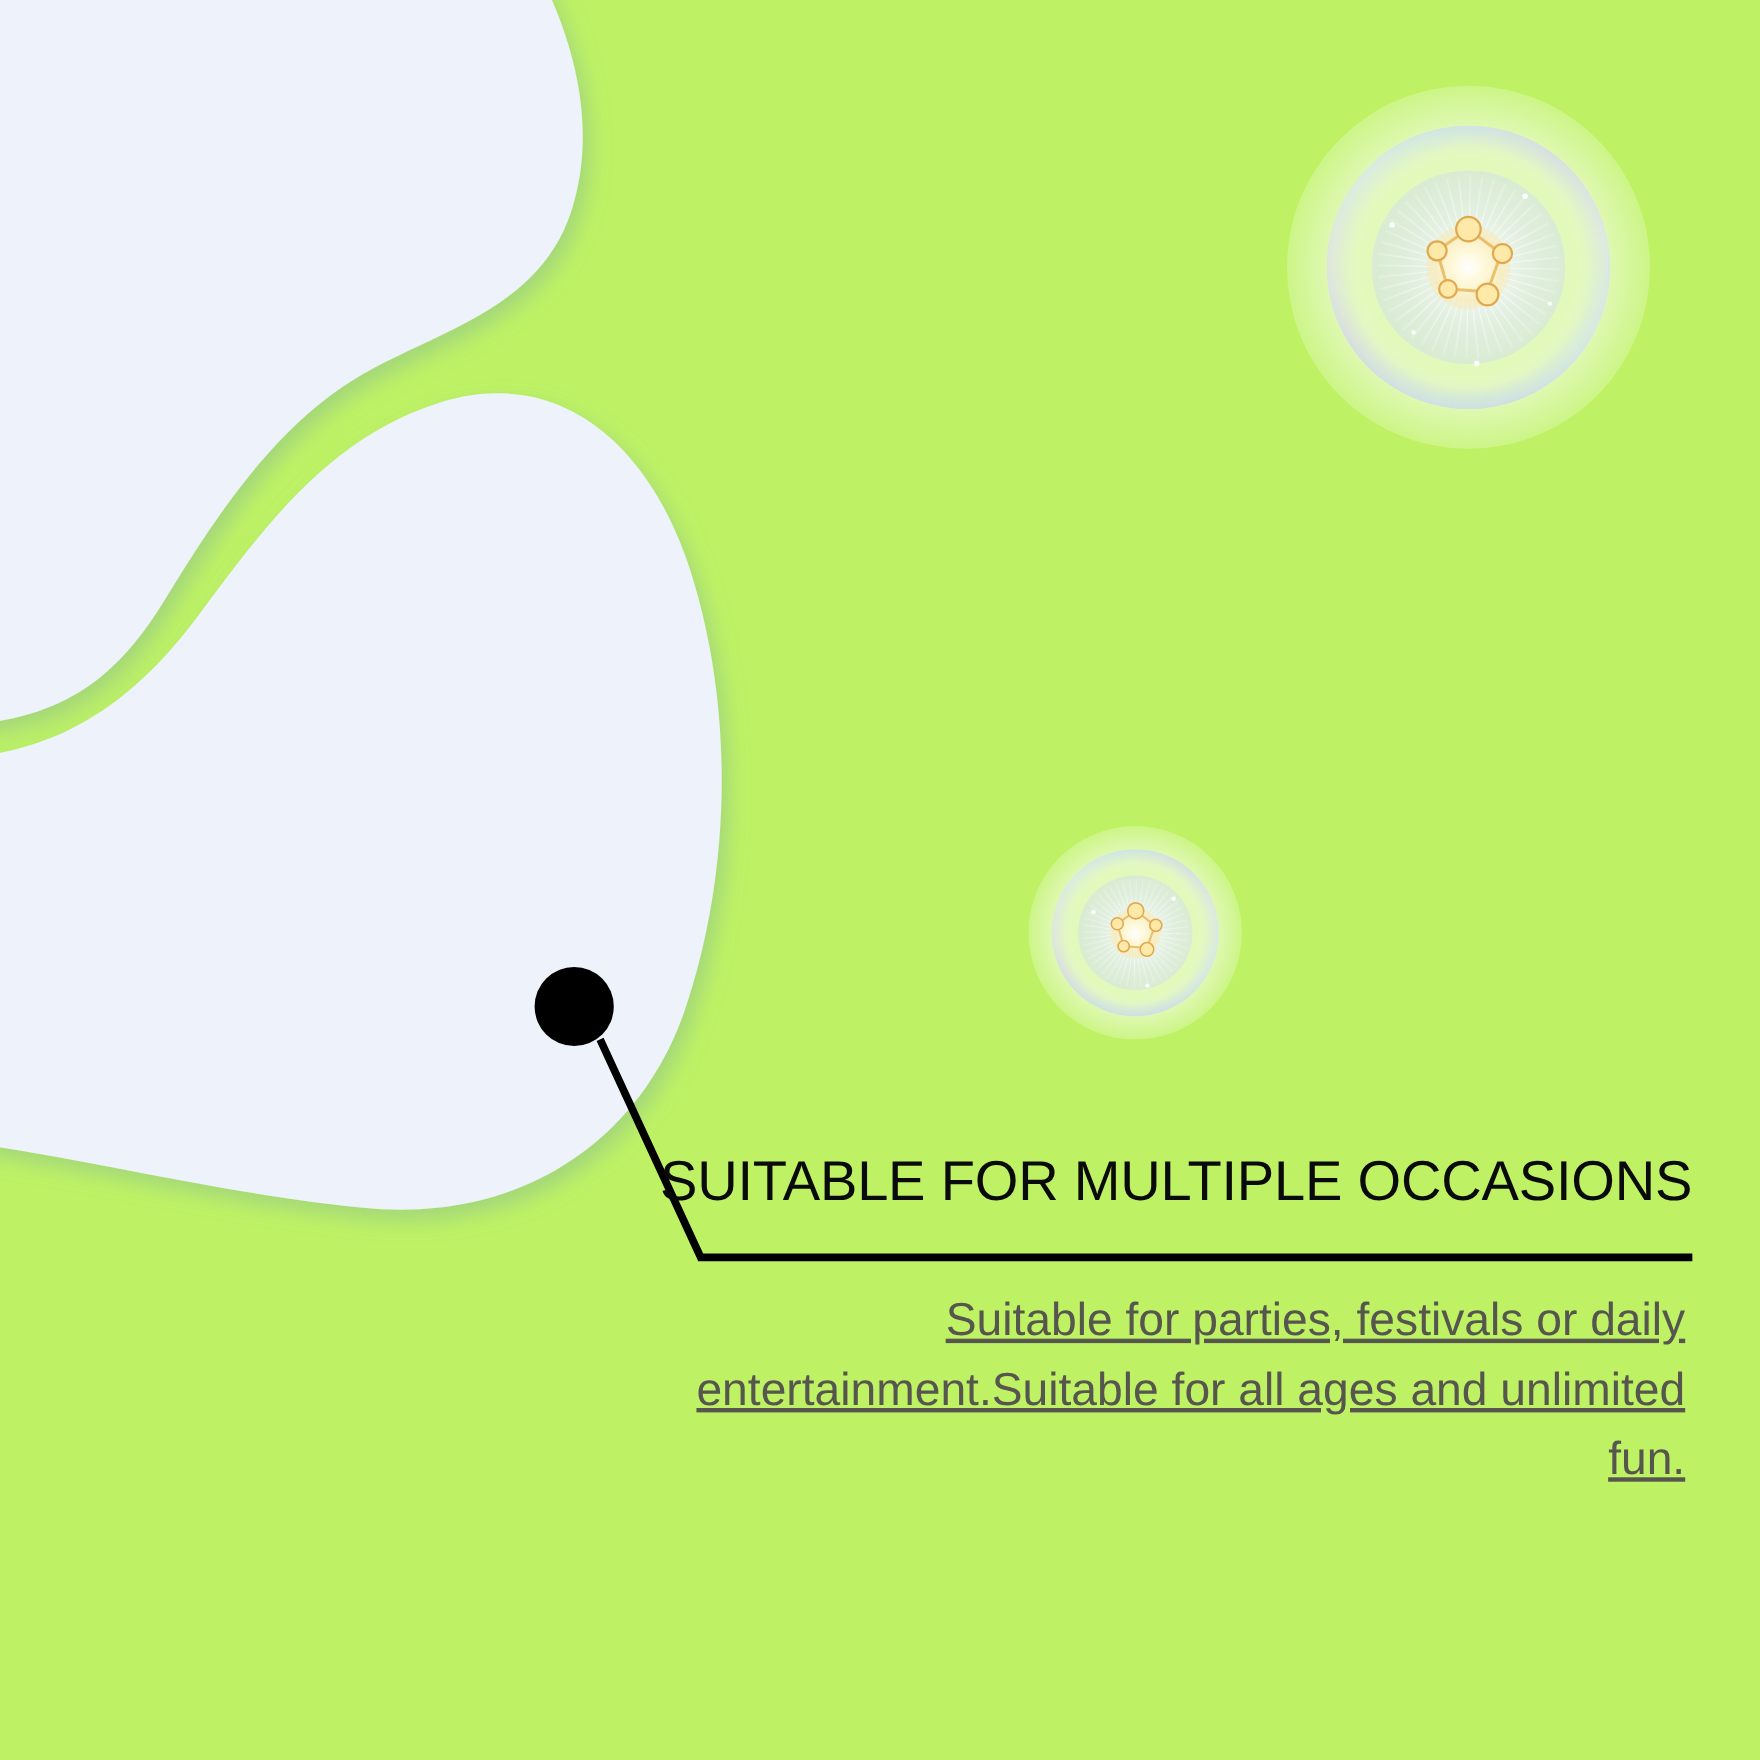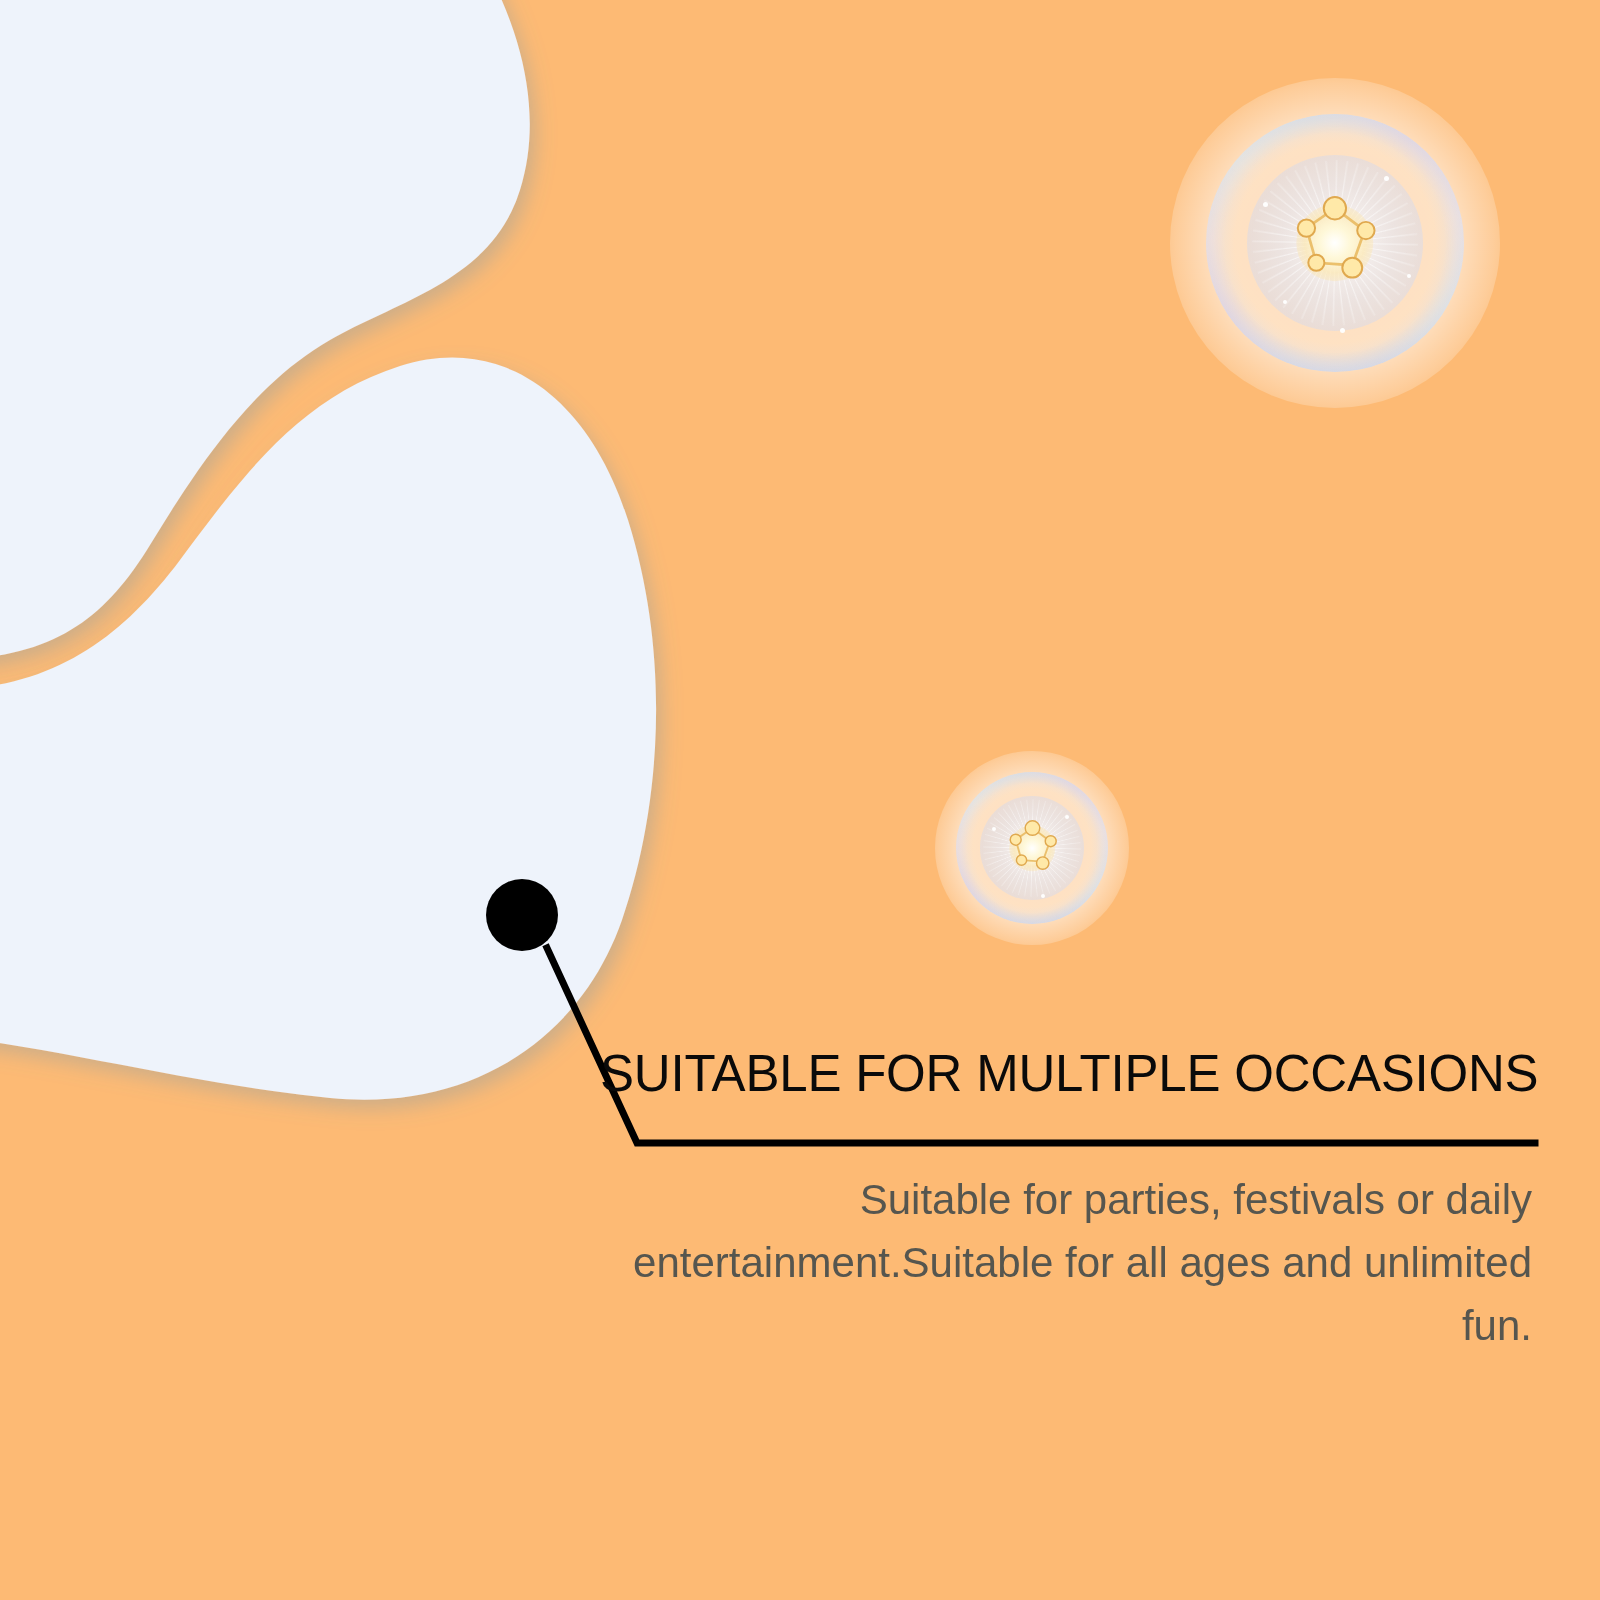--- a/index.html
+++ b/index.html
@@ -7,21 +7,21 @@
     margin: 0;
     padding: 0;
     background: #ffffff;
   }
   #stage {
     position: relative;
     width: 1600px;
     height: 1600px;
     overflow: hidden;
     font-family: "Liberation Sans", sans-serif;
-    background: #fdba74;
+    background: #bef264;
   }
 
   
   .blob-layer {
     position: absolute;
     inset: 0;
     width: 1600px;
     height: 1600px;
   }
 
@@ -161,20 +161,21 @@
   .bodytext {
     position: absolute;
     left: 610px;
     top: 1168px;
     width: 922px;
     text-align: right;
     font-size: 42px;
     line-height: 63px;
     color: #56564f;
     font-weight: 400;
+    text-decoration: underline;
   }
 </style>
 </head>
 <body>
 
 <div id="stage">
 
   <svg class="blob-layer" viewBox="0 0 1600 1600" preserveAspectRatio="none" aria-hidden="true">
     <defs>
       <filter id="blobShadow" x="-25%" y="-25%" width="160%" height="160%">

